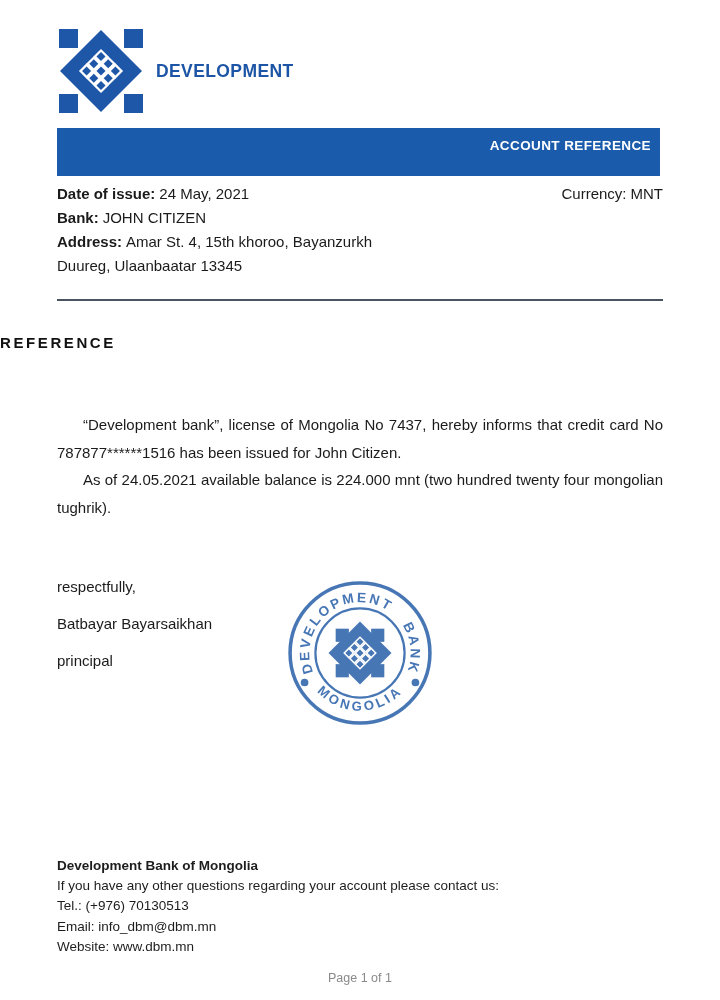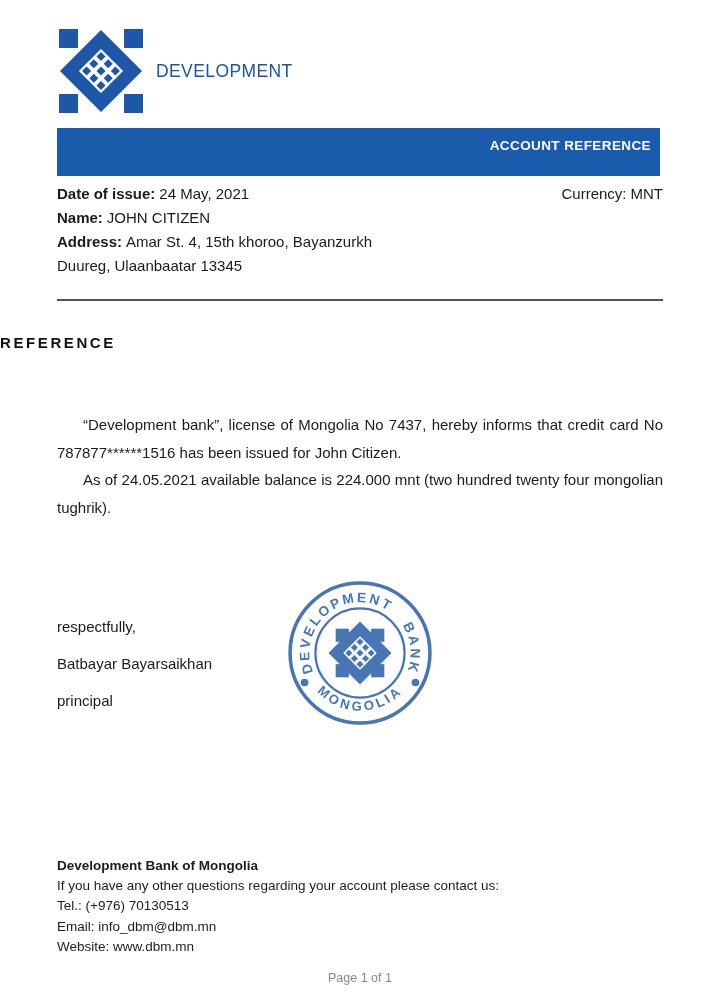--- a/index.html
+++ b/index.html
@@ -6,21 +6,21 @@
   .page {
     position:relative; width:720px; height:1000px; background:#ffffff;
     font-family:"Liberation Sans", sans-serif; color:#1b1b1b; overflow:hidden;
   }
 
   
   .logo-row { position:absolute; left:57px; top:27px; display:flex; align-items:center; gap:11px; }
   .lgf { fill:var(--logo-blue,#1E57A8); }
   .knot rect { fill:none; stroke:#ffffff; stroke-width:2.2; }
   .logo-text {
-    font-weight:normal; color:var(--logo-text-blue,#1C55A5);
+    font-weight:bold; color:var(--logo-text-blue,#1C55A5);
     font-size:17.5px; line-height:21.5px; letter-spacing:0.4px; padding-top:2px;
   }
 
   
   .title-bar {
     position:absolute; left:57px; top:128px; width:594px; height:48px;
     background:var(--bar-blue,#1A5BAB); color:#ffffff; font-weight:bold;
     font-size:13.5px; letter-spacing:0.4px; text-align:right;
     line-height:36px; padding-right:9px;
   }
@@ -36,21 +36,21 @@
     position:absolute; left:0; top:334px; width:720px; text-align:left;
     font-weight:bold; font-size:15px; letter-spacing:2.6px; color:#111111;
   }
 
   .body-text {
     position:absolute; left:57px; top:411px; width:606px;
     font-size:15px; line-height:27.5px; text-align:justify; color:#1b1b1b;
   }
   .body-text p { margin:0; text-indent:26px; }
 
-  .signature { position:absolute; left:57px; top:577px; font-size:15px;margin-top:40px; }
+  .signature { position:absolute; left:57px; top:577px; font-size:15px; }
   .signature p { margin:0 0 18px 0; line-height:19px; }
 
   .stamp-wrap { position:absolute; left:284px; top:577px; width:152px; height:152px; opacity:0.95; }
   .st-stroke { fill:none; stroke:var(--stamp-blue,#3E6FB1); }
   .st-fill { fill:var(--stamp-blue,#3E6FB1); }
   .st-text { fill:var(--stamp-blue,#3E6FB1); font-family:"Liberation Sans", sans-serif; font-weight:bold; }
   .st-knot rect { fill:none; stroke:#ffffff; stroke-width:1.5; }
   .arc-path { fill:none; stroke:none; }
 
   
@@ -101,21 +101,21 @@
   <div class="meta">
     <div class="meta-row1">
       <span>
         <span class="lbl">Date of issue:</span><span>24 May, 2021</span>
       </span>
       <span>
         <span class="lbl" style="font-weight:normal;">Currency:</span><span>MNT</span>
       </span>
     </div>
     <div>
-      <span class="lbl">Name:</span><span>JOHN CITIZEN</span>
+      <span class="lbl">Bank:</span><span>JOHN CITIZEN</span>
     </div>
     <div>
       <span class="lbl">Address:</span><span>Amar St. 4, 15th khoroo, Bayanzurkh</span>
     </div>
     <div>Duureg, Ulaanbaatar 13345</div>
   </div>
 
   <div class="rule"></div>
 
   <div class="section-title">REFERENCE</div>

